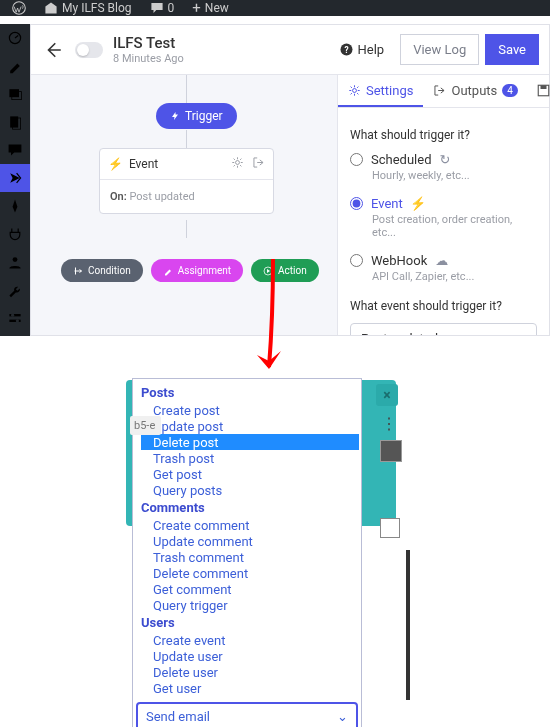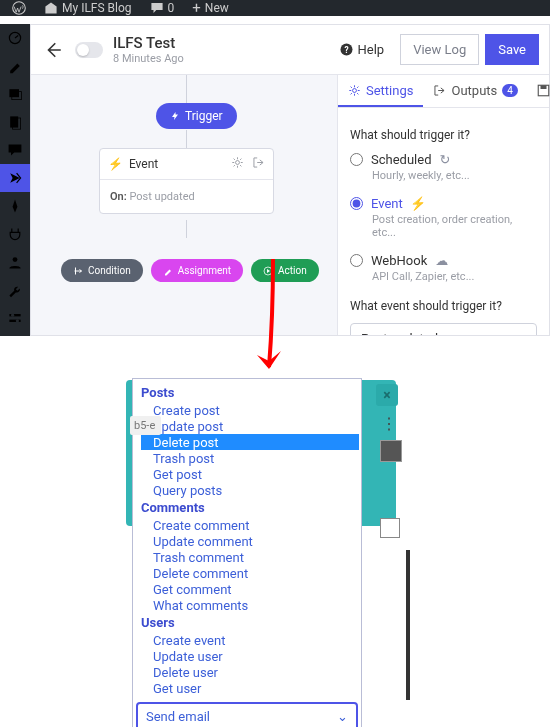--- a/index.html
+++ b/index.html
@@ -355,21 +355,21 @@
         <div class="dd-item sel">Delete post</div>
         <div class="dd-item">Trash post</div>
         <div class="dd-item">Get post</div>
         <div class="dd-item">Query posts</div>
         <div class="dd-group">Comments</div>
         <div class="dd-item">Create comment</div>
         <div class="dd-item">Update comment</div>
         <div class="dd-item">Trash comment</div>
         <div class="dd-item">Delete comment</div>
         <div class="dd-item">Get comment</div>
-        <div class="dd-item">What comments</div>
+        <div class="dd-item">Query trigger</div>
         <div class="dd-group">Users</div>
         <div class="dd-item">Create event</div>
         <div class="dd-item">Update user</div>
         <div class="dd-item">Delete user</div>
         <div class="dd-item">Get user</div>
       </div>
     <div class="dd-footer">
       <span>Send email</span>
       <span>⌄</span>
     </div>

